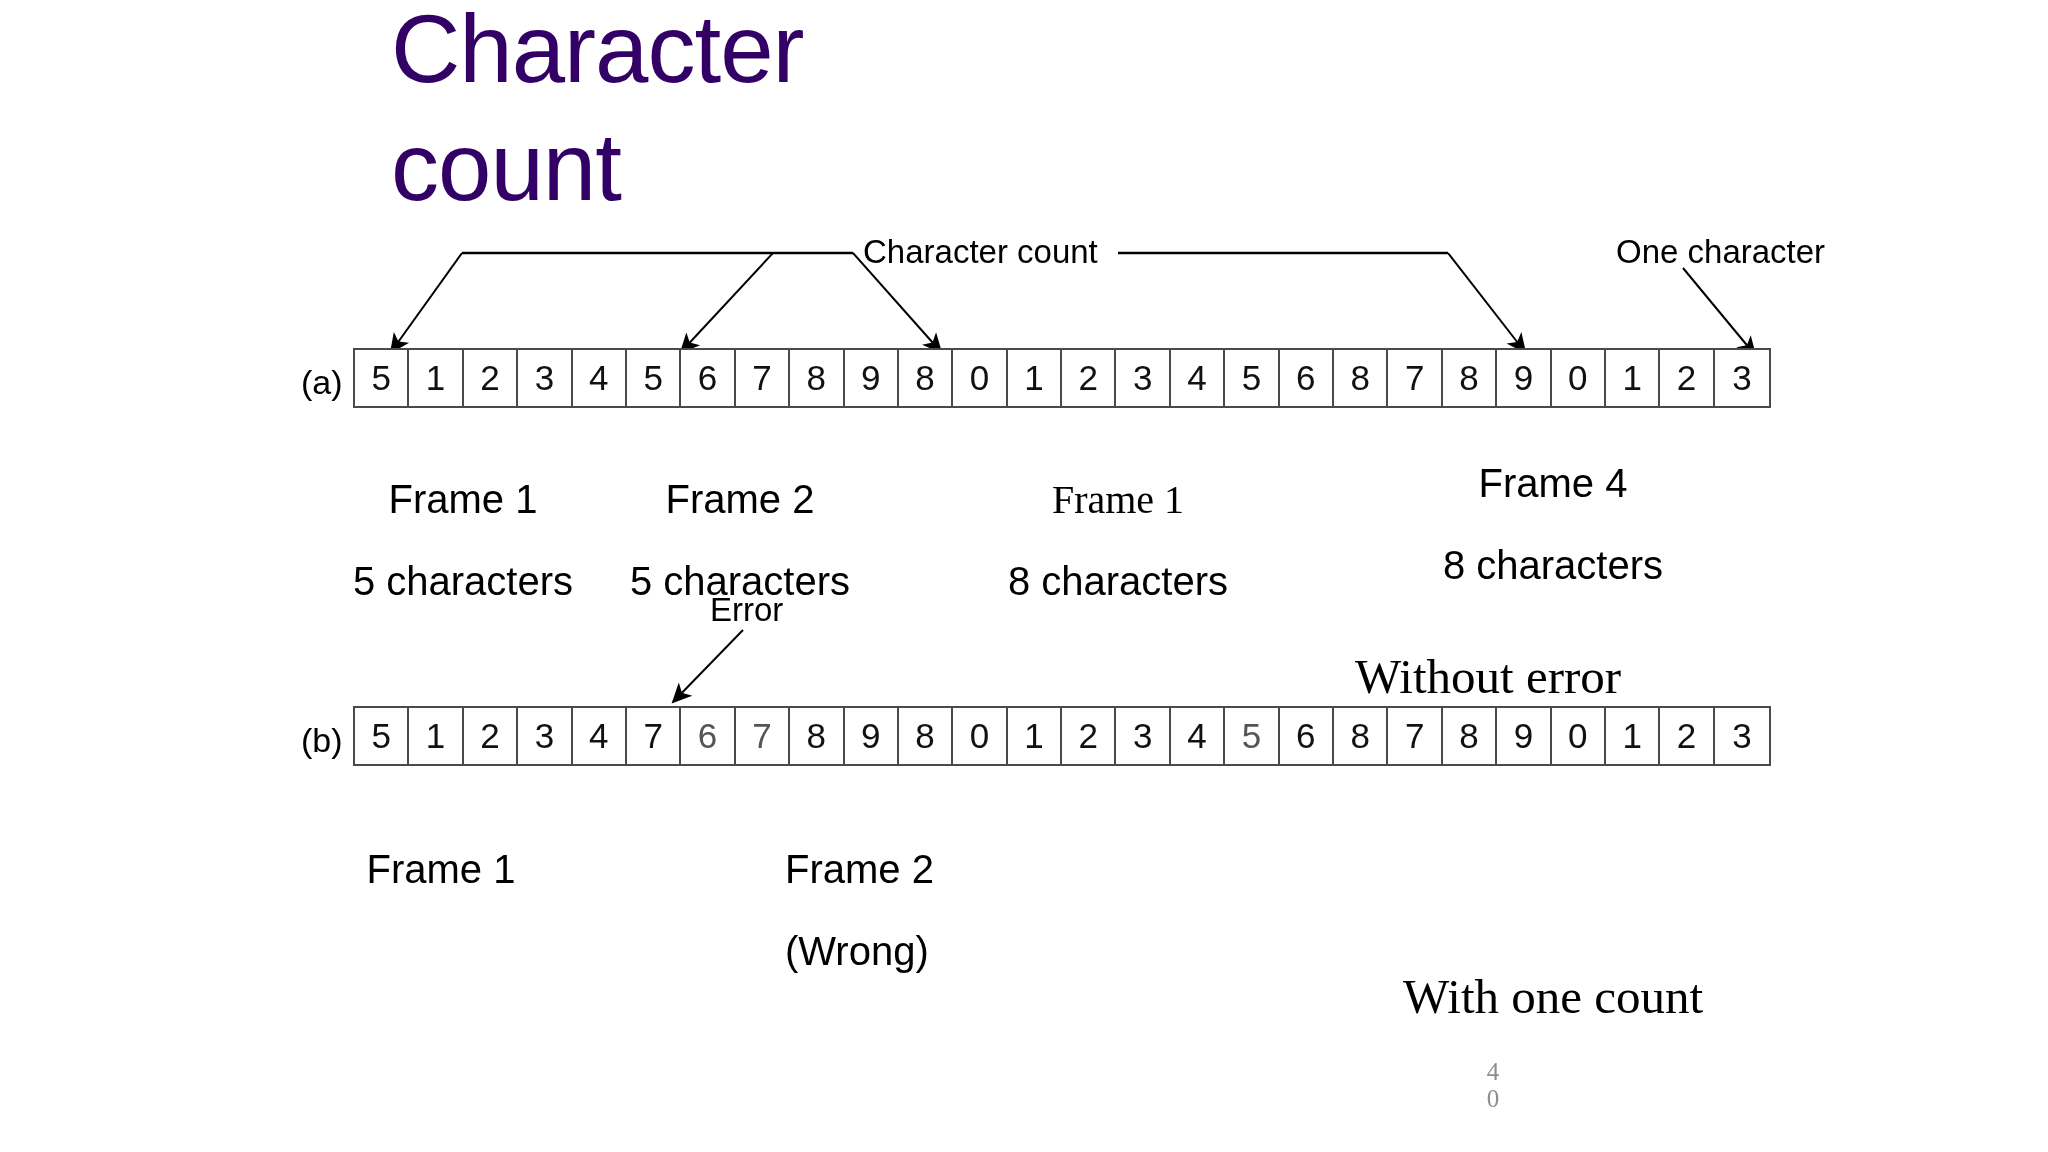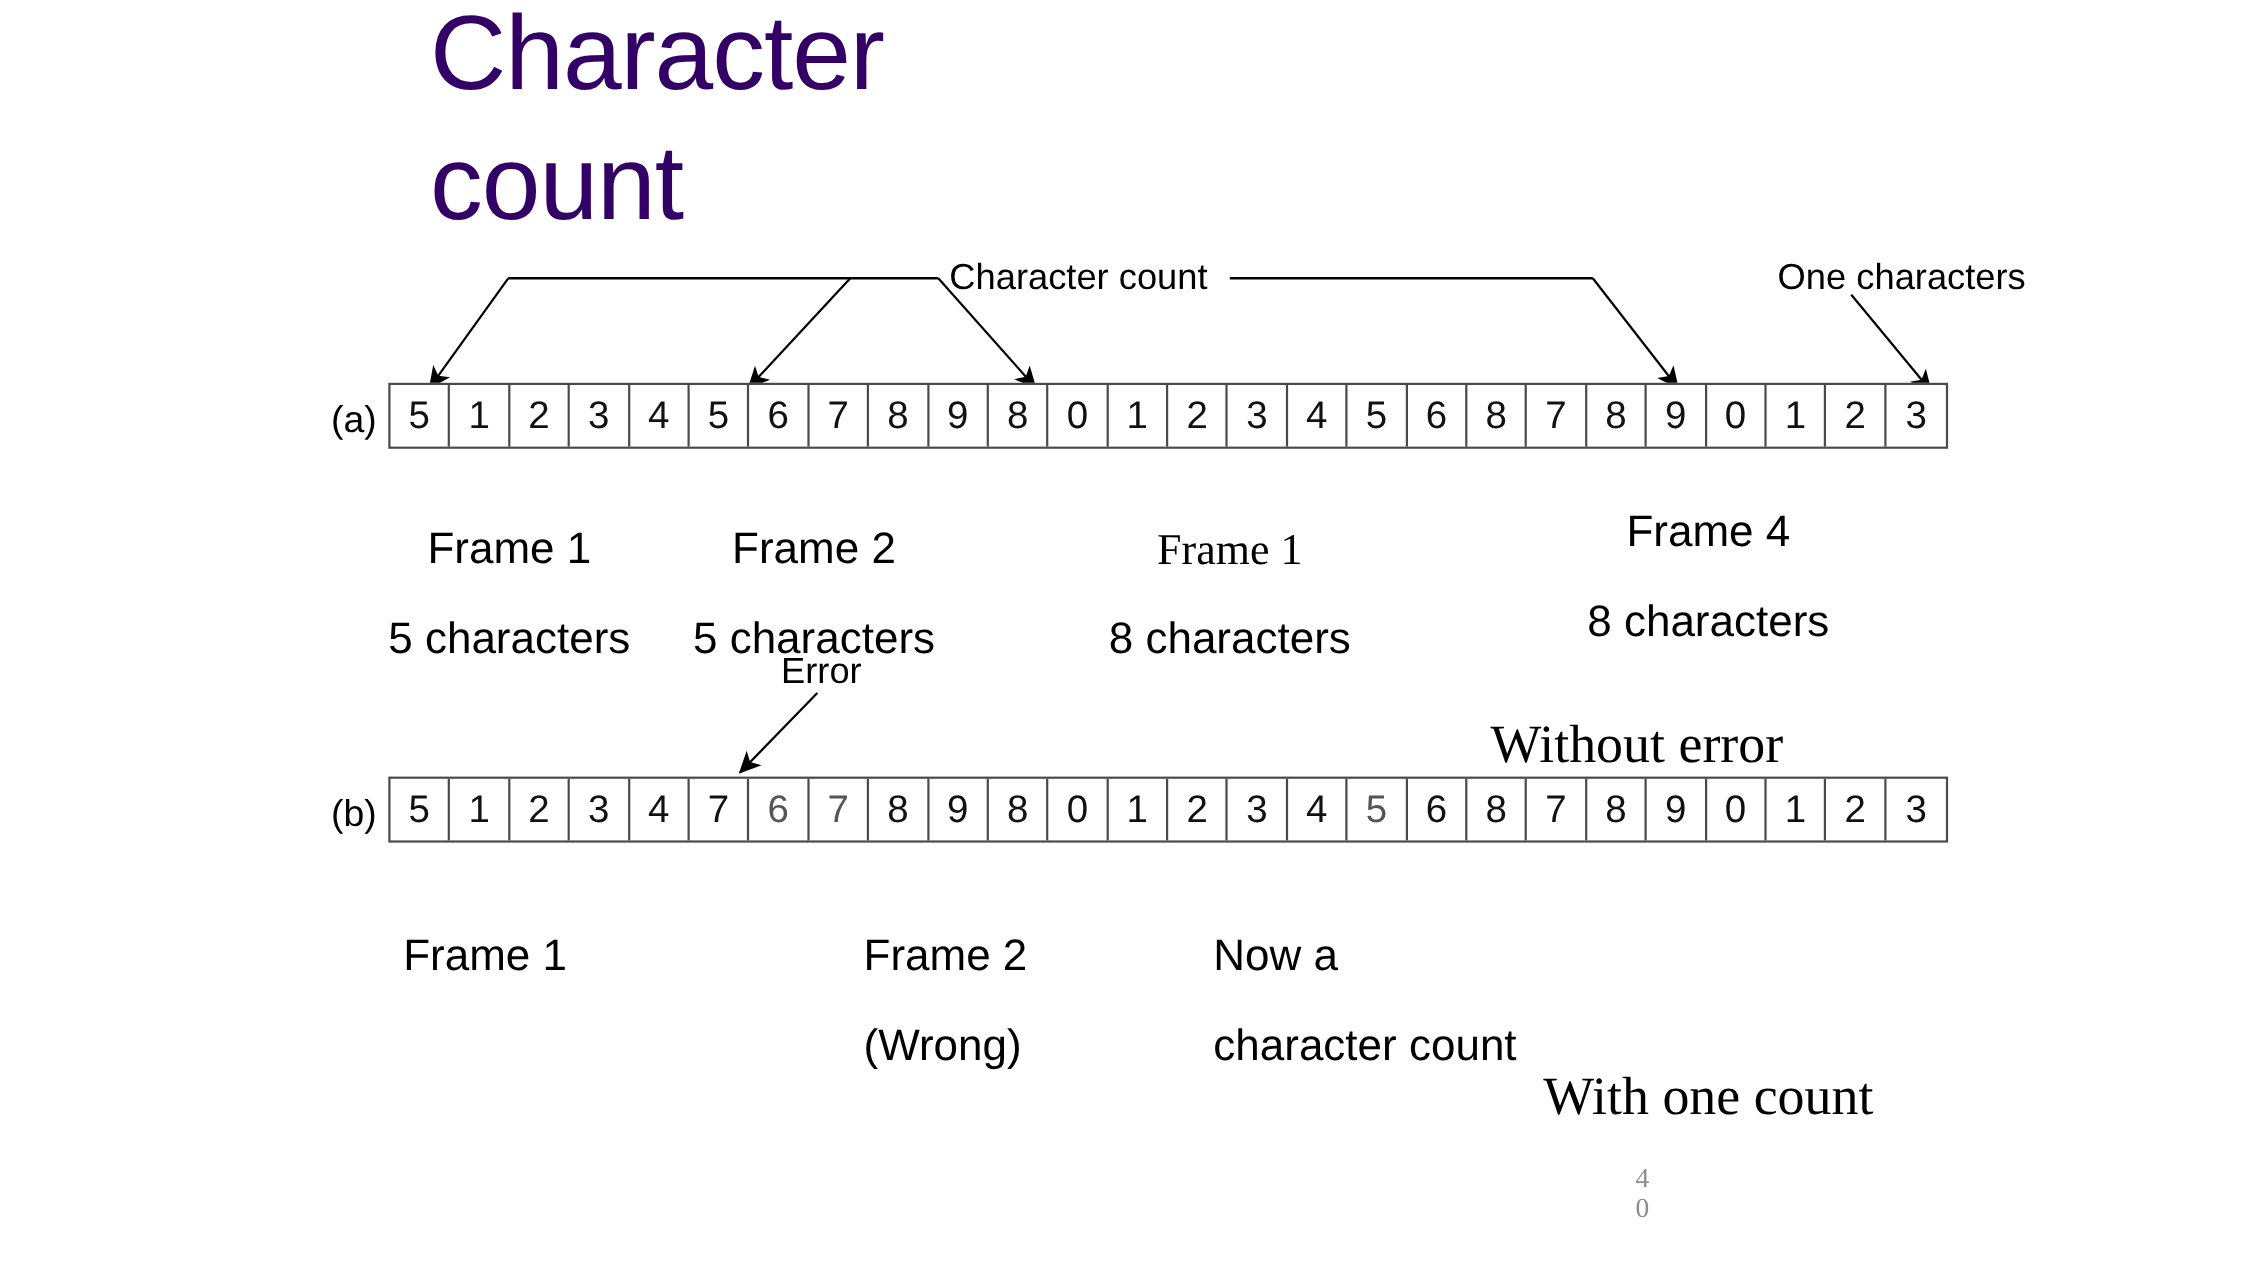--- a/index.html
+++ b/index.html
@@ -141,21 +141,21 @@
     <line x1="810" y1="253" x2="898" y2="352" stroke="#000000" stroke-width="2" marker-end="url(#ah)"></line>
     <line x1="1405" y1="253" x2="1482" y2="352" stroke="#000000" stroke-width="2" marker-end="url(#ah)"></line>
 
     <line x1="1640" y1="268" x2="1712" y2="355" stroke="#000000" stroke-width="2" marker-end="url(#ah)"></line>
 
     <line x1="700" y1="630" x2="630" y2="702" stroke="#000000" stroke-width="2" marker-end="url(#ah)"></line>
   </svg>
 
   <div class="anno" style="left:820px; top:232px;">Character count</div>
 
-  <div class="anno" style="left:1573px; top:232px;">One characters</div>
+  <div class="anno" style="left:1573px; top:232px;">One character</div>
 
   <div class="row-label" style="left:258px; top:365px;">(a)</div>
   <div class="strip" id="strip-a" style="left:310px; top:348px;">
       <div class="cell">5</div>
       <div class="cell">1</div>
       <div class="cell">2</div>
       <div class="cell">3</div>
       <div class="cell">4</div>
       <div class="cell">5</div>
       <div class="cell">6</div>
@@ -231,23 +231,19 @@
       <div class="cell">3</div>
     </div>
 
   <div class="frame-cap" style="left:278px; top:808px; width:240px; text-align:center;">
     <span class="sans-line">Frame 1</span>
   </div>
   <div class="frame-cap" style="left:742px; top:808px; width:260px; text-align:left;">
     <span class="sans-line">Frame 2</span>
     <span class="sans-line">(Wrong)</span>
   </div>
-  <div class="frame-cap" style="left:1060px; top:808px; width:300px; text-align:left;">
-    <span class="sans-line">Now a</span>
-    <span class="sans-line">character count</span>
-  </div>
 
   <div class="big-serif" style="left:1360px; top:968px;">With one count</div>
 
   <div id="page-number" style="left:1420px; top:1058px; width:60px;">4
 0</div>
 
 </div>
 
 </body></html>

